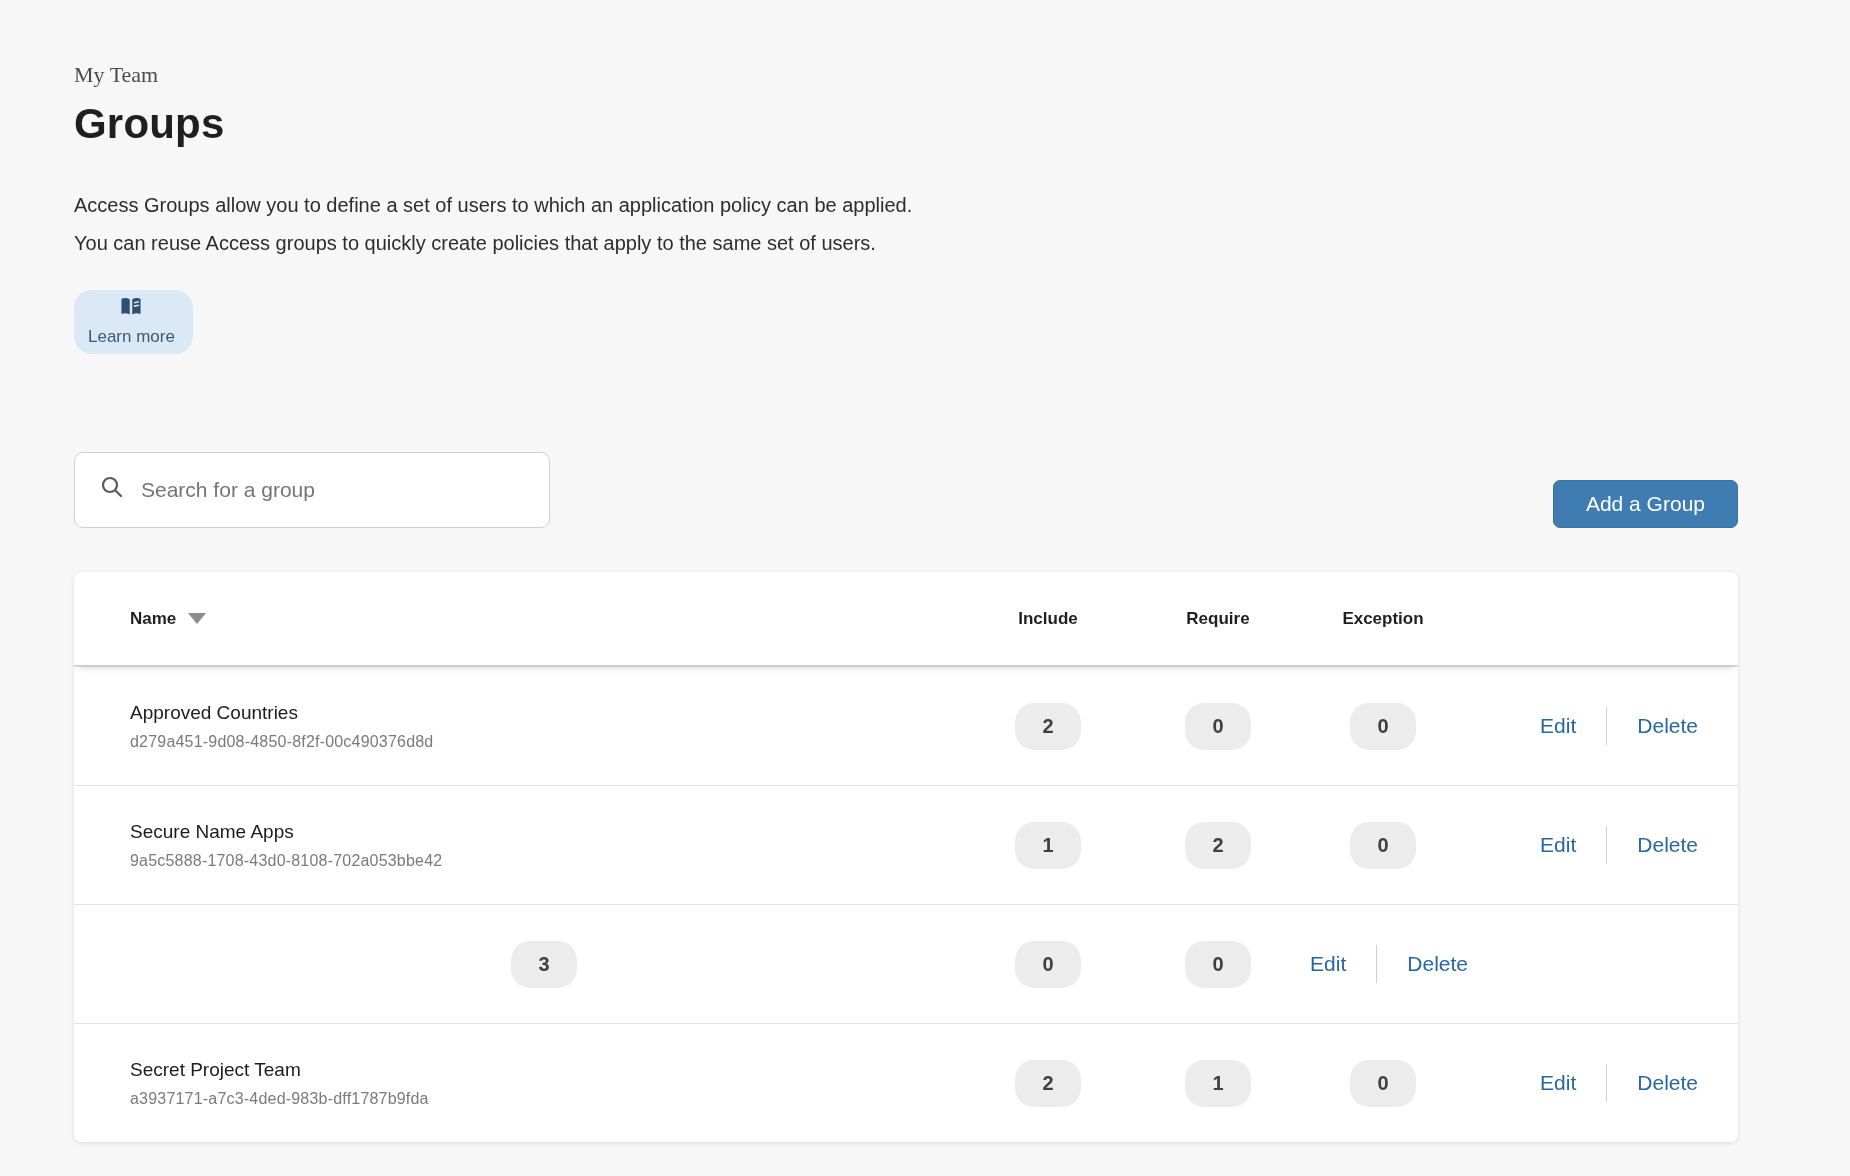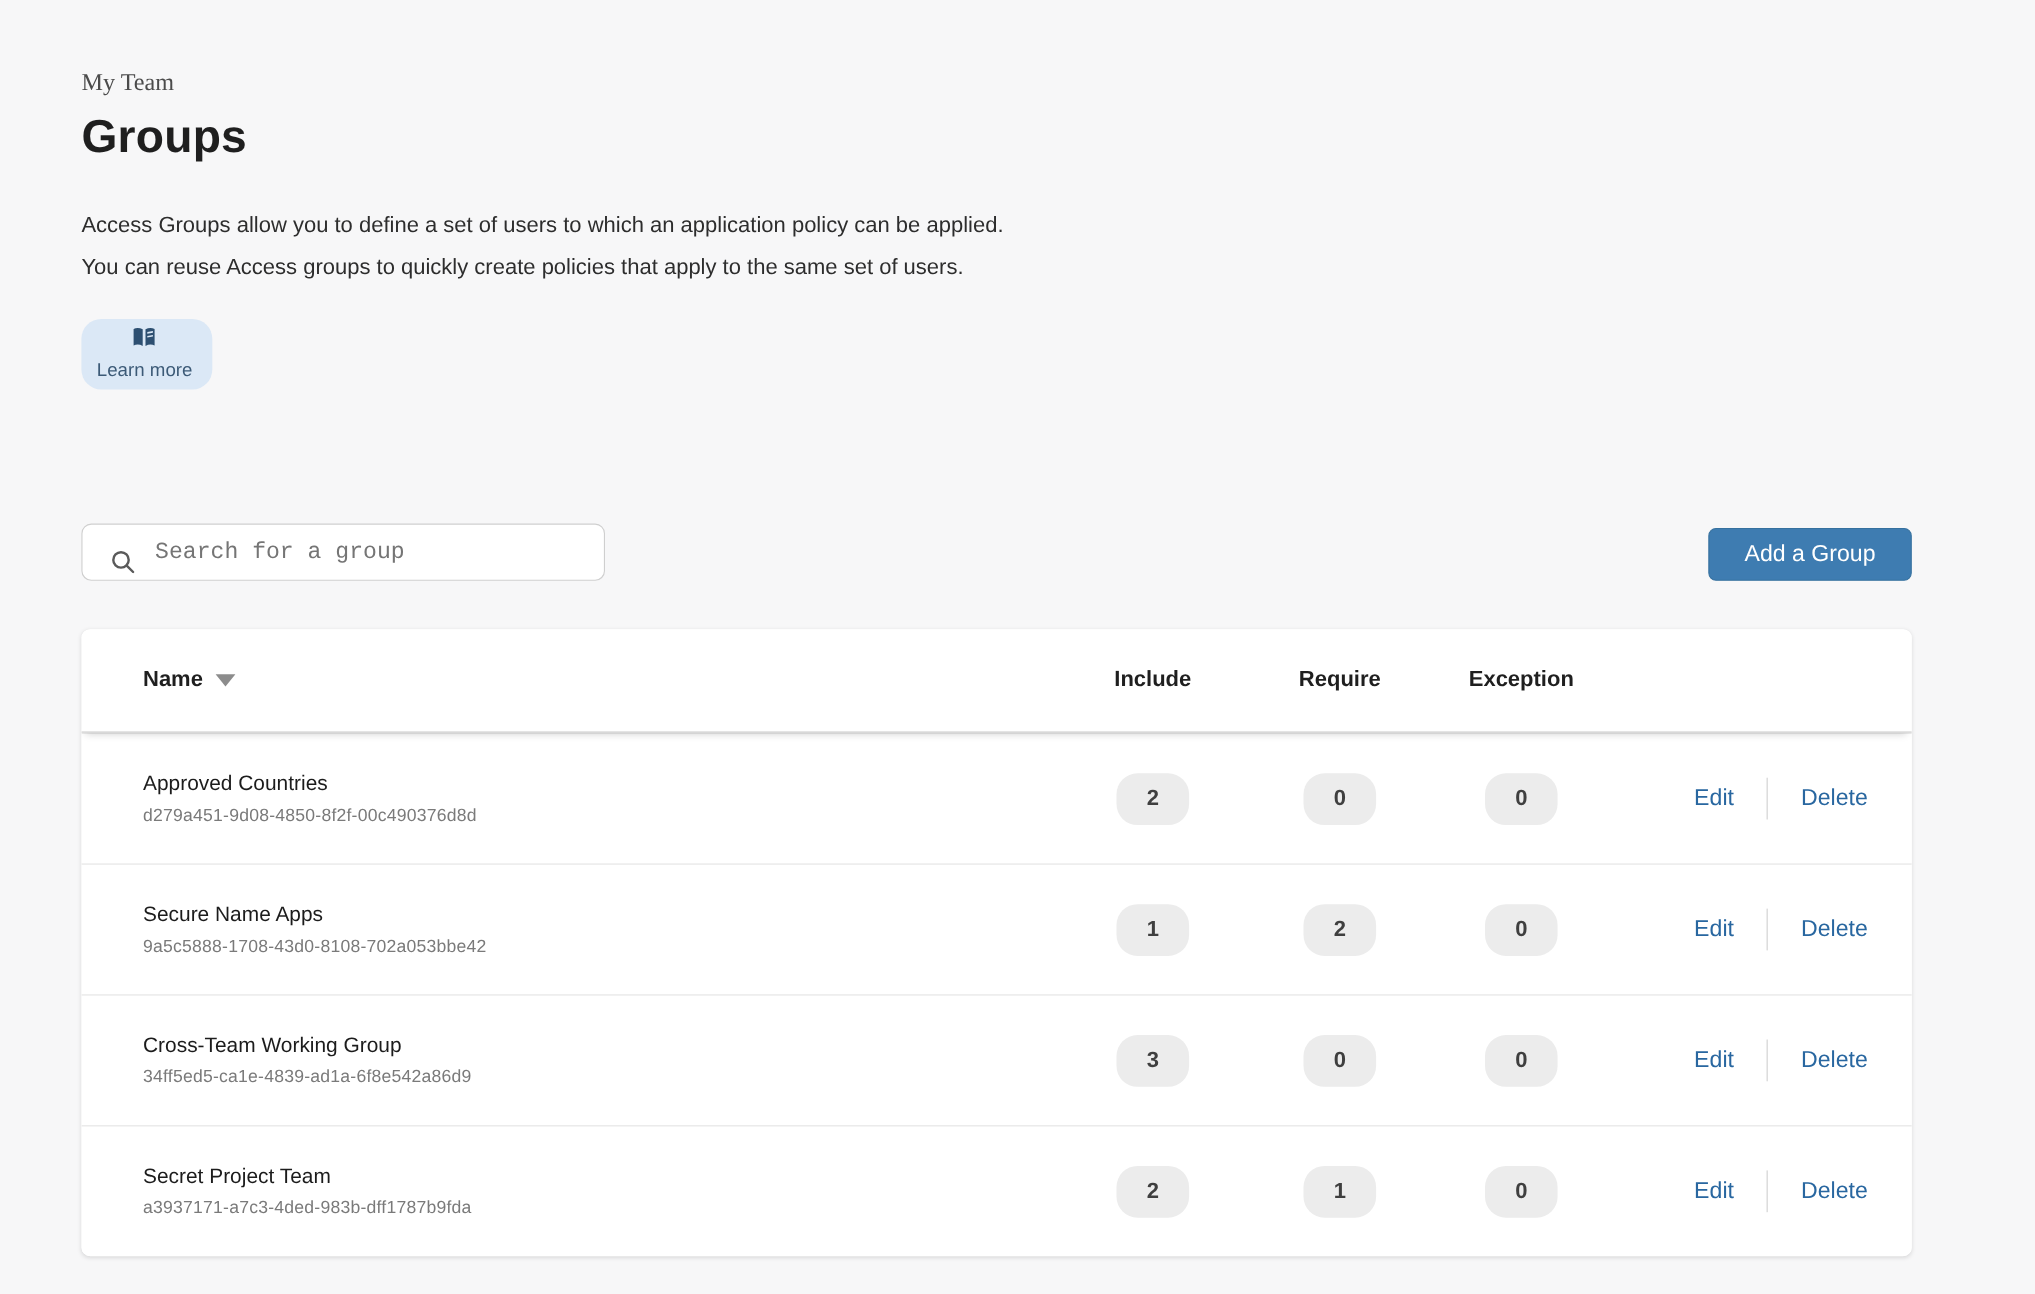--- a/index.html
+++ b/index.html
@@ -56,22 +56,21 @@
   .toolbar {
     margin-top: 90px;
     width: 1664px;
     display: flex;
     justify-content: space-between;
     align-items: flex-end;
   }
   .search-wrap {
     position: relative;
     width: 476px;
-    height: 52px;
-    font-family: Liberation Mono, monospace;
+    height: 76px;
   }
   .search-wrap input {
     width: 100%;
     height: 100%;
     border: 1px solid #cfcfcf;
     border-radius: 9px;
     background: #fff;
     font-size: 21px;
     font-family: inherit;
     color: #333;
@@ -112,21 +111,21 @@
     padding: 0 40px 0 56px;
   }
   .thead {
     height: 94px;
     background: #fff;
     border-bottom: 1px solid #c9c9c9;
     box-shadow: 0 5px 7px -4px rgba(0,0,0,0.18);
     position: relative;
     z-index: 1;
   }
-  .th { font-size: 20px; font-weight: 700; color: #1f1f1f; }
+  .th { font-size: 17px; font-weight: 700; color: #1f1f1f; }
   .th-name { display: flex; align-items: center; gap: 12px; cursor: pointer; }
   .sort-caret {
     width: 0; height: 0;
     border-left: 9px solid transparent;
     border-right: 9px solid transparent;
     border-top: 11px solid #8c8c8c;
     display: inline-block;
   }
   .th-num { text-align: center; }
   .trow {
@@ -252,24 +251,20 @@
             <span class="badge">0</span>
           </div>
         <div class="td-actions">
           <a class="link">Edit</a>
           <span class="vdiv"></span>
           <a class="link">Delete</a>
         </div>
       </div>
 
       <div class="grid-row trow">
-        <div>
-          <div class="group-name">Cross-Team Working Group</div>
-          <div class="group-id">34ff5ed5-ca1e-4839-ad1a-6f8e542a86d9</div>
-        </div>
         <div class="td-num">
             <span class="badge">3</span>
           </div>
         <div class="td-num">
             <span class="badge">0</span>
           </div>
         <div class="td-num">
             <span class="badge">0</span>
           </div>
         <div class="td-actions">

